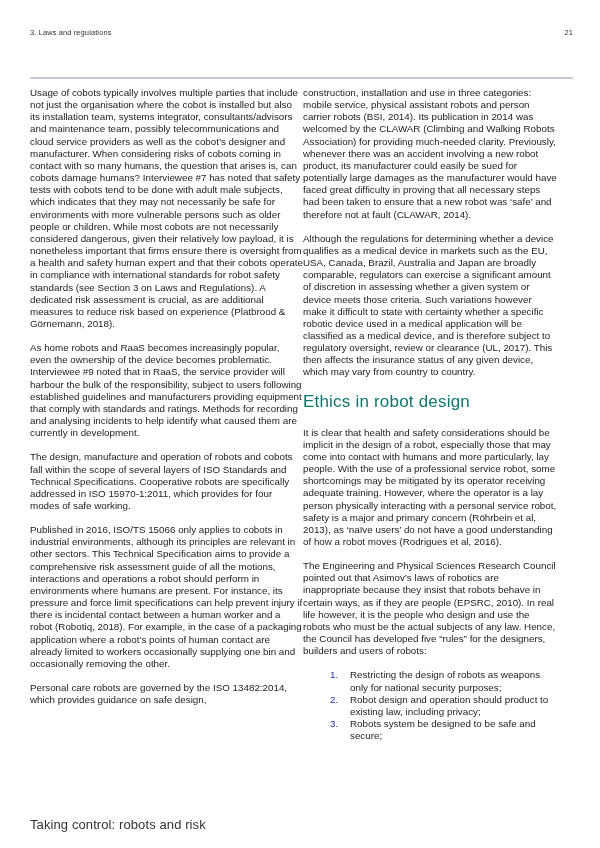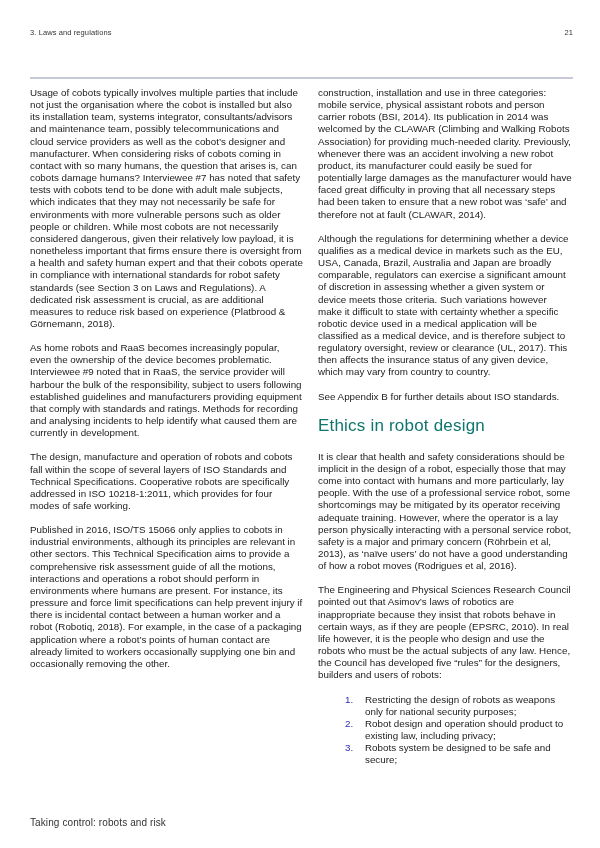--- a/index.html
+++ b/index.html
@@ -13,21 +13,21 @@
     position:absolute;top:28px;left:30px;right:27px;
     display:flex;justify-content:space-between;align-items:flex-start;
     font-size:7.5px;color:#333;letter-spacing:.1px;
   }
   .header-rule{
     position:absolute;top:77px;left:30px;right:27px;height:1.5px;
     background:#c7c8d8;
   }
   .columns{
     position:absolute;top:87px;left:30px;right:27px;
-    display:grid;grid-template-columns:273px 255px;column-gap:15px;
+    display:grid;grid-template-columns:273px 255px;column-gap:0;
   }
   .col{min-width:0;}
   p.body{
     margin:0 0 12px 0;
     font-size:9.8px;line-height:12.15px;color:#222;
     text-align:left;
   }
   h2.section{
     margin:12px 0 14px 0;
     font-size:17px;line-height:22px;font-weight:400;
@@ -40,48 +40,48 @@
     display:flex;align-items:flex-start;
     font-size:9.8px;line-height:12.15px;color:#222;
     margin:0;
   }
   .rule-num{
     color:#2c2cb0;flex:0 0 20px;
   }
   .rule-text{flex:1;min-width:0;}
   .page-footer{
     position:absolute;left:30px;top:817px;
-    font-size:10px;color:#333;letter-spacing:.1px;
+    font-size:13px;color:#333;letter-spacing:.1px;
   }
 </style>
 </head>
 <body>
 
 <div class="page">
 
   <div class="page-header">
     <span>3. Laws and regulations</span>
     <span>21</span>
   </div>
 
   <div class="header-rule"></div>
 
   <div class="columns">
 
     <div class="col">
       <p class="body">Usage of cobots typically involves multiple parties that include not just the organisation where the cobot is installed but also its installation team, systems integrator, consultants/advisors and maintenance team, possibly telecommunications and cloud service providers as well as the cobot’s designer and manufacturer. When considering risks of cobots coming in contact with so many humans, the question that arises is, can cobots damage humans? Interviewee #7 has noted that safety tests with cobots tend to be done with adult male subjects, which indicates that they may not necessarily be safe for environments with more vulnerable persons such as older people or children. While most cobots are not necessarily considered dangerous, given their relatively low payload, it is nonetheless important that firms ensure there is oversight from a health and safety human expert and that their cobots operate in compliance with international standards for robot safety standards (see Section 3 on Laws and Regulations). A dedicated risk assessment is crucial, as are additional measures to reduce risk based on experience (Platbrood &amp; Görnemann, 2018).</p>
       <p class="body">As home robots and RaaS becomes increasingly popular, even the ownership of the device becomes problematic. Interviewee #9 noted that in RaaS, the service provider will harbour the bulk of the responsibility, subject to users following established guidelines and manufacturers providing equipment that comply with standards and ratings. Methods for recording and analysing incidents to help identify what caused them are currently in development.</p>
-      <p class="body">The design, manufacture and operation of robots and cobots fall within the scope of several layers of ISO Standards and Technical Specifications. Cooperative robots are specifically addressed in ISO 10218-1:2011, which provides for four modes of safe working.</p>
+      <p class="body">The design, manufacture and operation of robots and cobots fall within the scope of several layers of ISO Standards and Technical Specifications. Cooperative robots are specifically addressed in ISO 15970-1:2011, which provides for four modes of safe working.</p>
       <p class="body">Published in 2016, ISO/TS 15066 only applies to cobots in industrial environments, although its principles are relevant in other sectors. This Technical Specification aims to provide a comprehensive risk assessment guide of all the motions, interactions and operations a robot should perform in environments where humans are present. For instance, its pressure and force limit specifications can help prevent injury if there is incidental contact between a human worker and a robot (Robotiq, 2018). For example, in the case of a packaging application where a robot’s points of human contact are already limited to workers occasionally supplying one bin and occasionally removing the other.</p>
+      <p class="body">Personal care robots are governed by the ISO 13482:2014, which provides guidance on safe design,</p>
     </div>
 
     <div class="col">
       <p class="body">construction, installation and use in three categories: mobile service, physical assistant robots and person carrier robots (BSI, 2014). Its publication in 2014 was welcomed by the CLAWAR (Climbing and Walking Robots Association) for providing much-needed clarity. Previously, whenever there was an accident involving a new robot product, its manufacturer could easily be sued for potentially large damages as the manufacturer would have faced great difficulty in proving that all necessary steps had been taken to ensure that a new robot was ‘safe’ and therefore not at fault (CLAWAR, 2014).</p>
       <p class="body">Although the regulations for determining whether a device qualifies as a medical device in markets such as the EU, USA, Canada, Brazil, Australia and Japan are broadly comparable, regulators can exercise a significant amount of discretion in assessing whether a given system or device meets those criteria. Such variations however make it difficult to state with certainty whether a specific robotic device used in a medical application will be classified as a medical device, and is therefore subject to regulatory oversight, review or clearance (UL, 2017). This then affects the insurance status of any given device, which may vary from country to country.</p>
-      <p class="body">See Appendix B for further details about ISO standards.</p>
       <h2 class="section">Ethics in robot design</h2>
       <p class="body">It is clear that health and safety considerations should be implicit in the design of a robot, especially those that may come into contact with humans and more particularly, lay people. With the use of a professional service robot, some shortcomings may be mitigated by its operator receiving adequate training. However, where the operator is a lay person physically interacting with a personal service robot, safety is a major and primary concern (Röhrbein et al, 2013), as ‘naïve users’ do not have a good understanding of how a robot moves (Rodrigues et al, 2016).</p>
       <p class="body">The Engineering and Physical Sciences Research Council pointed out that Asimov’s laws of robotics are inappropriate because they insist that robots behave in certain ways, as if they are people (EPSRC, 2010). In real life however, it is the people who design and use the robots who must be the actual subjects of any law. Hence, the Council has developed five “rules” for the designers, builders and users of robots:</p>
 
       <ol class="rules">
         <li>
           <span class="rule-num">1.</span>
           <span class="rule-text">Restricting the design of robots as weapons only for national security purposes;</span>
         </li>
         <li>

